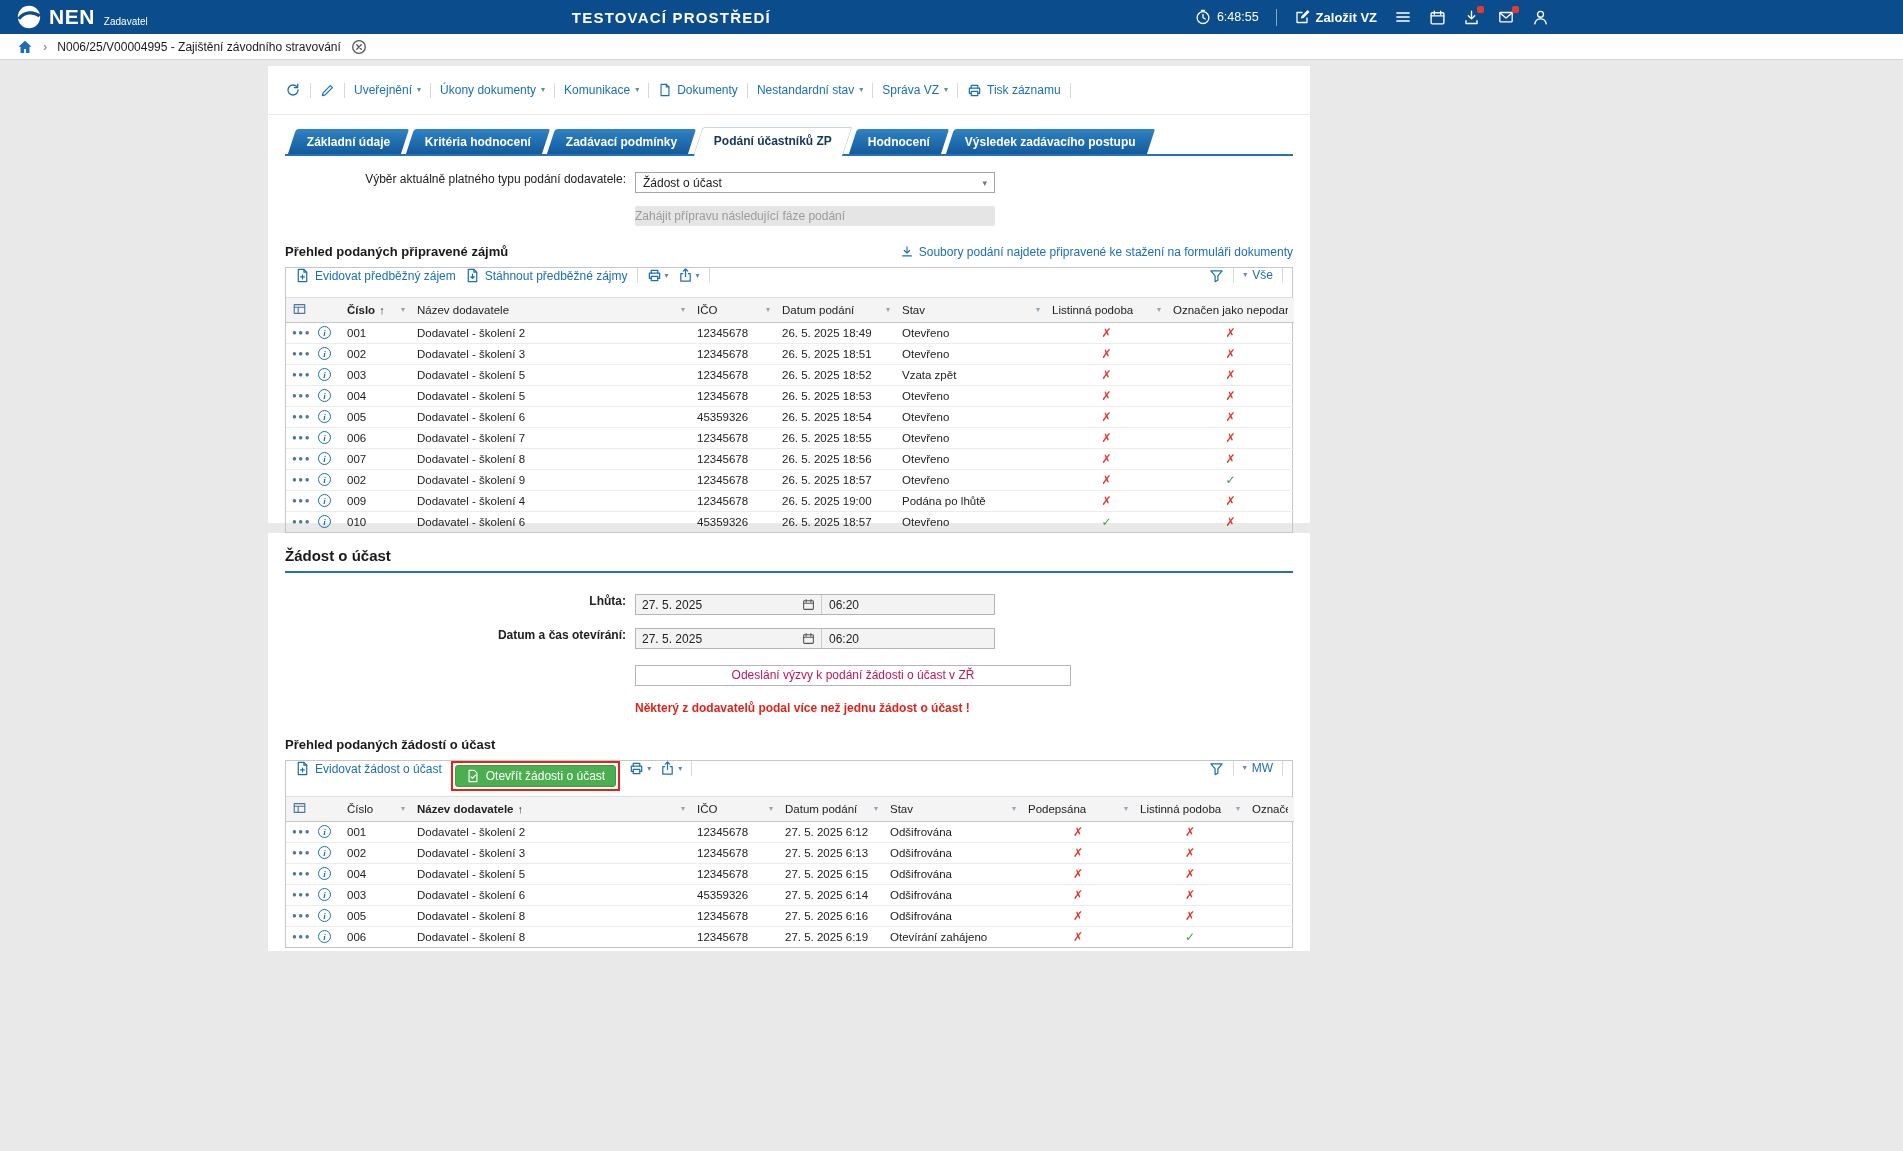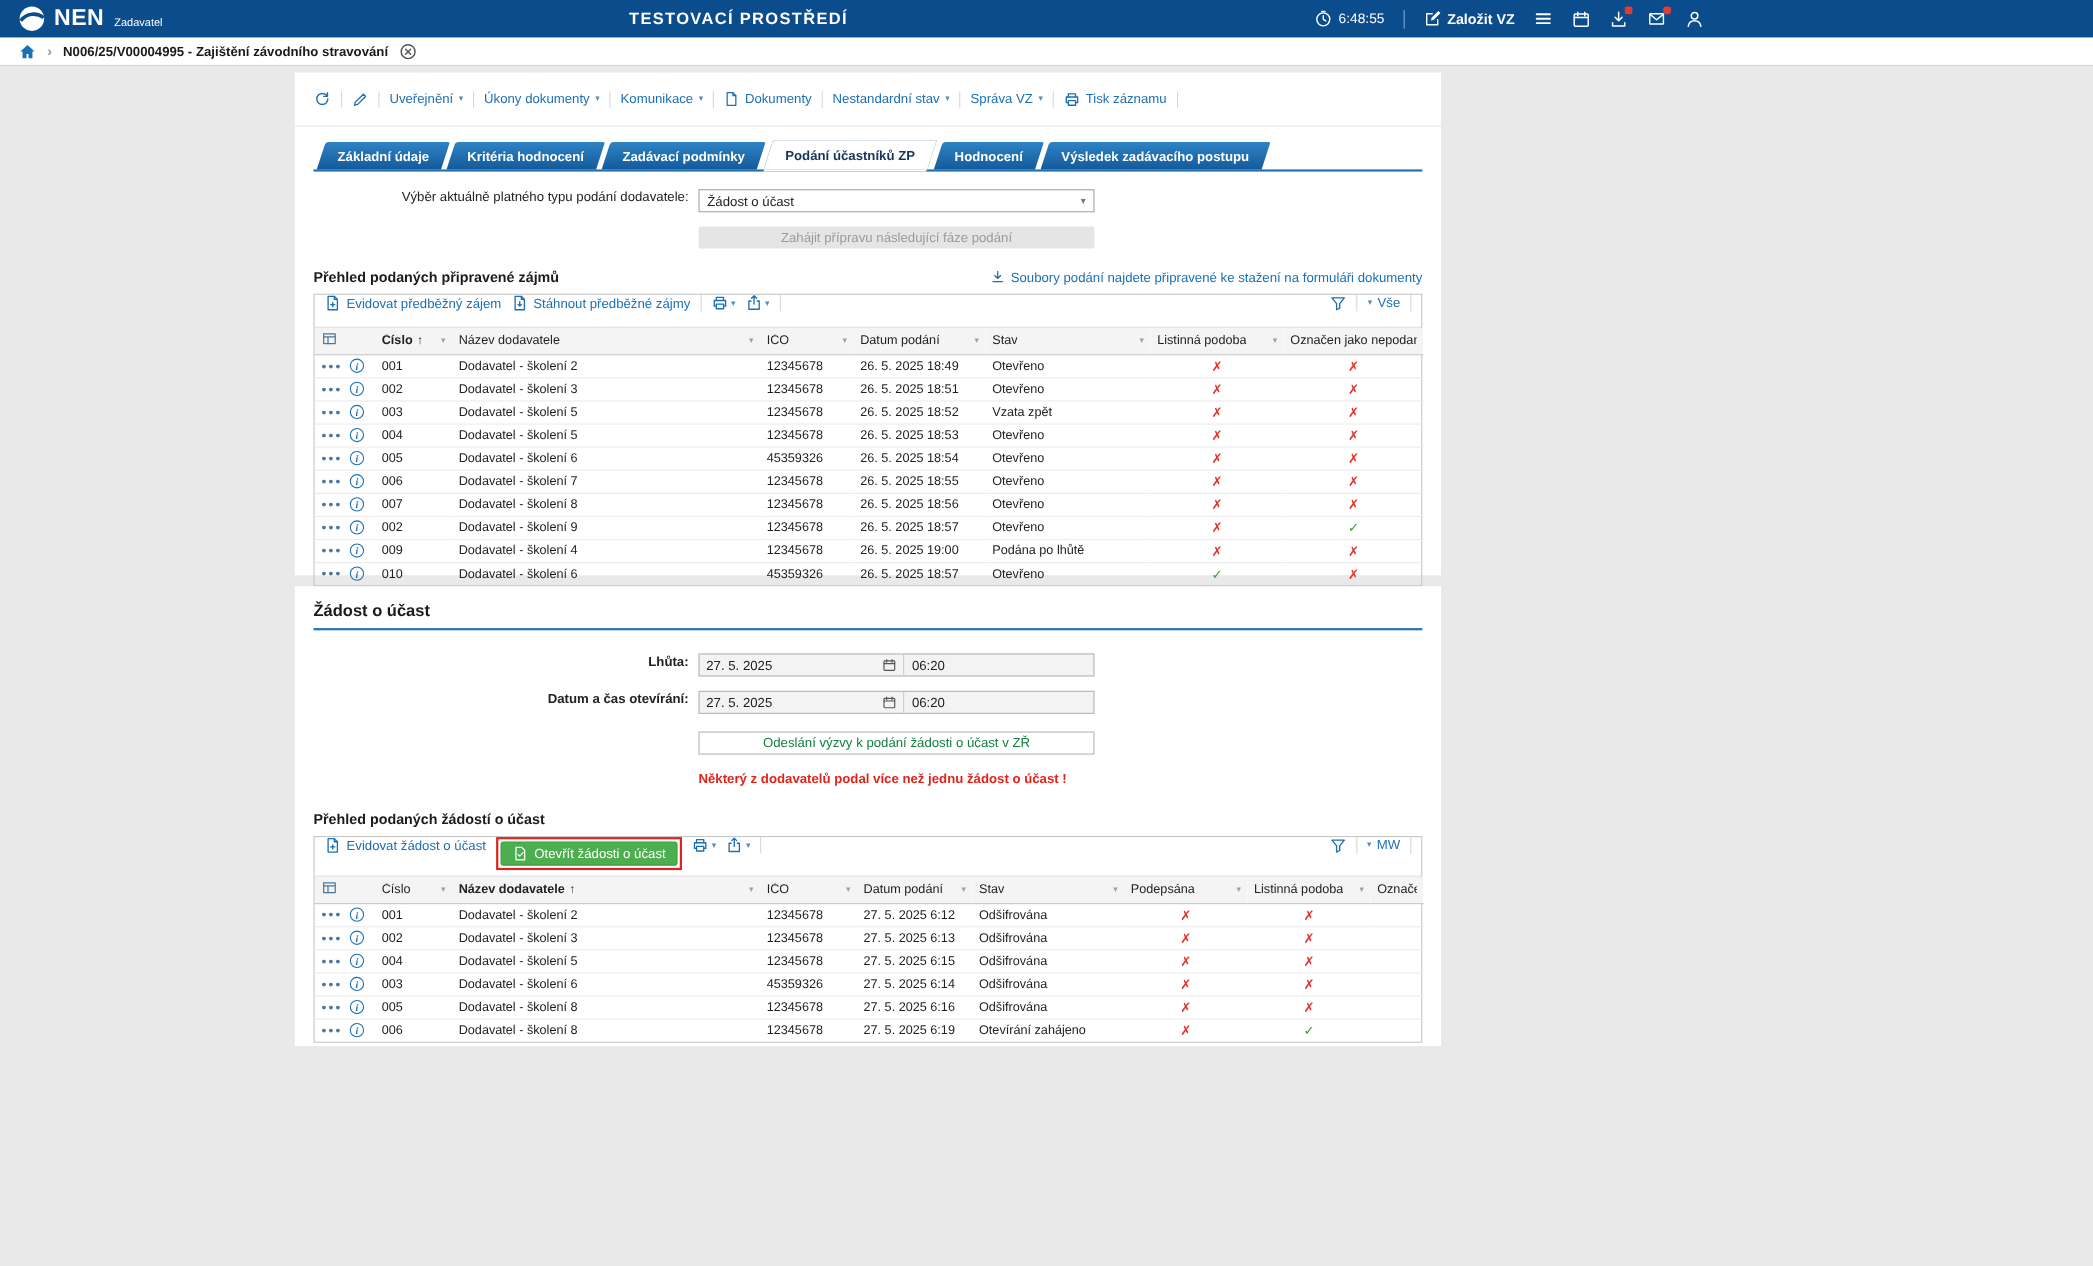--- a/index.html
+++ b/index.html
@@ -17,21 +17,21 @@
   .top-right{display:flex;align-items:center;gap:17px;margin-right:338px}
   .hdr-item{display:flex;align-items:center;gap:6px;cursor:pointer;white-space:nowrap}
   .hdr-time{font-size:12.5px}
   .hdr-bold{font-weight:bold;font-size:13px}
   .vdiv{width:1px;height:17px;background:rgba(255,255,255,.5)}
   .badge-wrap{position:relative}
   .badge{position:absolute;top:-3px;right:-4px;width:7px;height:7px;background:#e43b30;border-radius:2px}
 
   
   .breadcrumb{position:absolute;top:34px;left:0;width:100%;height:26px;background:#fff;border-bottom:1px solid #d6d6d6;display:flex;align-items:center;gap:10px;padding:0 17px;z-index:4}
-  .crumb-text{font-weight:bold;font-size:12px;color:#1a1a1a}
+  .crumb-text{font-weight:normal;font-size:12px;color:#1a1a1a}
   .chev{color:#999;font-size:13px;font-weight:bold}
   .blue{color:#1b6fb5}
   .gray{color:#555}
 
   
   .main{position:absolute;top:60px;left:0;width:100%;height:1091px}
   .panel{position:absolute;left:268px;width:1042px;background:#fff}
   .p1{top:6px;height:457px}
   .p2{top:473px;height:418px}
 
@@ -48,25 +48,25 @@
   .tab>span{display:inline-block;transform:skewX(18deg);white-space:nowrap}
   .tab.active{background:#fff;color:#15355a;border:1px solid #c9d6e2;border-bottom:none;height:27px}
   .tab.active::after{content:"";position:absolute;left:0;right:0;bottom:-2px;height:2px;background:#fff}
 
   
   .form-row{display:flex;align-items:flex-start;margin-top:16px;padding:0 17px}
   .flabel{width:350px;text-align:right;padding-right:9px;white-space:nowrap}
   .fbold{font-weight:bold}
   .select{width:360px;height:21px;border:1px solid #a5a5a5;background:#fff;display:flex;align-items:center;justify-content:space-between;padding:0 7px;cursor:pointer}
   .sel-caret{color:#777;font-size:9px}
-  .btn-disabled{margin:13px 0 0 367px;width:360px;height:20px;background:#e5e5e5;color:#9b9b9b;text-align:center;line-height:20px;border-radius:2px}
+  .btn-disabled{margin:13px 0 0 367px;width:360px;height:20px;background:#e5e5e5;color:#9b9b9b;line-height:20px;border-radius:2px}
   .dt-field{width:360px;height:21px;display:flex;border:1px solid #b5b5b5;background:#f3f3f3}
   .dt-date{flex:1;display:flex;align-items:center;justify-content:space-between;padding:0 6px;border-right:1px solid #cbcbcb}
   .dt-time{width:172px;display:flex;align-items:center;padding:0 7px}
-  .btn-outline{margin:16px 0 0 367px;width:360px;height:21px;border:1px solid #b5b5b5;background:#fff;color:#15803d;text-align:center;line-height:19px;cursor:pointer}
+  .btn-outline{margin:16px 0 0 367px;width:436px;height:21px;border:1px solid #b5b5b5;background:#fff;color:#be185d;text-align:center;line-height:19px;cursor:pointer}
   .warning{margin:15px 0 0 367px;color:#e0241b;font-weight:bold}
 
   
   .sec-row{display:flex;align-items:center;justify-content:space-between;margin-top:18px;padding:0 17px}
   .sec-h{font-size:13px;font-weight:bold;color:#1a1a1a}
   .h2{font-size:15px;font-weight:bold;padding:14px 17px 0;color:#1a1a1a}
   .rule{margin:7px 17px 0;border-bottom:2px solid #2272b4}
 
   
   .tbox{margin:8px 17px 0;border:1px solid #c6c6c6}

